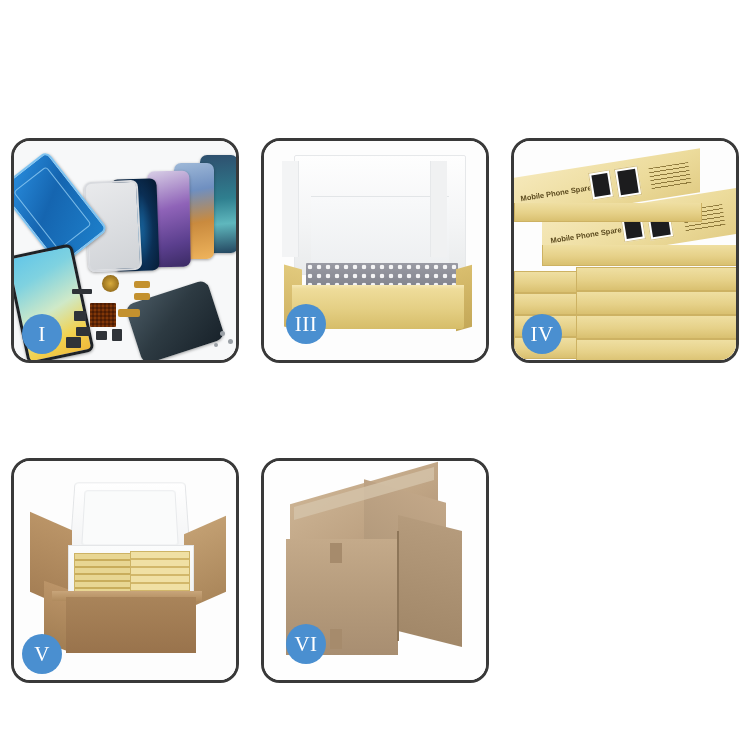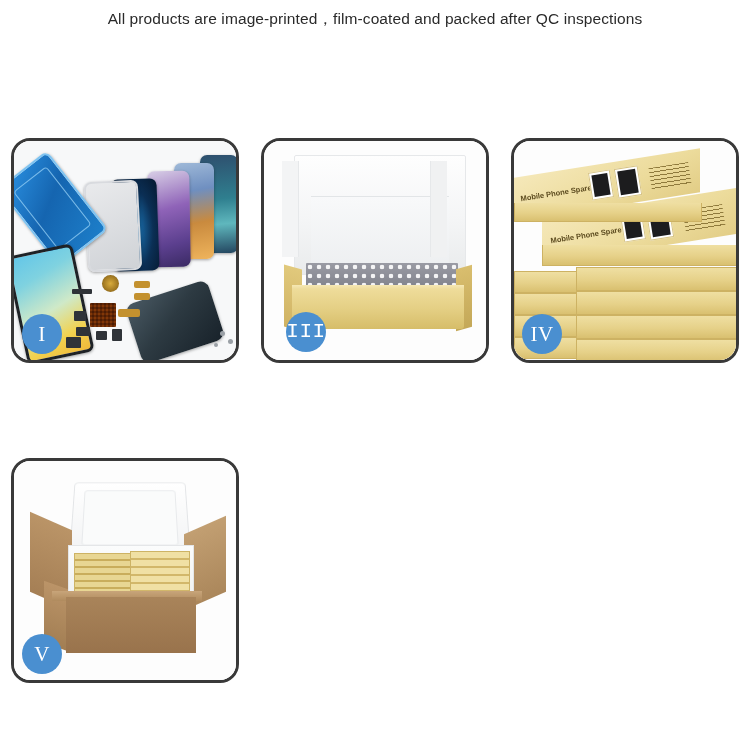--- a/index.html
+++ b/index.html
@@ -77,21 +77,21 @@
     border-radius: 50%;
     background: #4a8fd0;
     color: #ffffff;
     font-family: "Liberation Serif", serif;
     font-size: 21px;
     line-height: 40px;
     text-align: center;
     letter-spacing: 0.5px;
     z-index: 40;
   }
-  .panel.badge-inset .badge { left: 22px; bottom: 8px; font-family: Liberation Mono, monospace; }
+  .panel.badge-inset .badge { left: 22px; bottom: 16px; }
 
   
   .p1-bg { position:absolute; inset:0; background:#f7f8f9; }
   .scr {
     position: absolute;
     border-radius: 7px;
     box-shadow: 0 1px 3px rgba(0,0,0,.35);
   }
   .scr.blue-film {
     left: 8px; top: 18px; width: 58px; height: 96px;
@@ -346,21 +346,20 @@
     transform: skewY(-16deg);
   }
   .p6-seamA { position:absolute; left:66px; top:82px; width:12px; height:20px; background:#a68b6c; }
   .p6-seamB { position:absolute; left:66px; top:168px; width:12px; height:20px; background:#a68b6c; }
   .p6-edge { position:absolute; left:133px; top:70px; width:2px; height:110px; background:#8e7659; }
 </style>
 </head>
 <body>
 
 <div id="header">
-  <p id="page-subtitle">All products are image-printed，film-coated and packed after QC inspections</p>
 </div>
 
 <div id="panel-grid">
 
   <div class="panel">
     <div class="panel-photo">
       <div class="p1-bg"></div>
       <div class="scr teal"></div>
       <div class="scr orange"></div>
       <div class="scr purple"></div>
@@ -456,14 +455,28 @@
       <div class="p5-foam-box"></div>
       <div class="p5-contents"></div>
       <div class="p5-contents2"></div>
       <div class="p5-body-left"></div>
       <div class="p5-rim"></div>
       <div class="p5-body-front"></div>
     </div>
     <div class="badge">V</div>
   </div>
 
+  <div class="panel badge-inset">
+    <div class="panel-photo">
+      <div class="p6-bg"></div>
+      <div class="p6-top"></div>
+      <div class="p6-top2"></div>
+      <div class="p6-tape"></div>
+      <div class="p6-side"></div>
+      <div class="p6-front"></div>
+      <div class="p6-edge"></div>
+      <div class="p6-seamA"></div>
+      <div class="p6-seamB"></div>
+    </div>
+    <div class="badge">VI</div>
+  </div>
 
 </div>
 
 </body></html>

